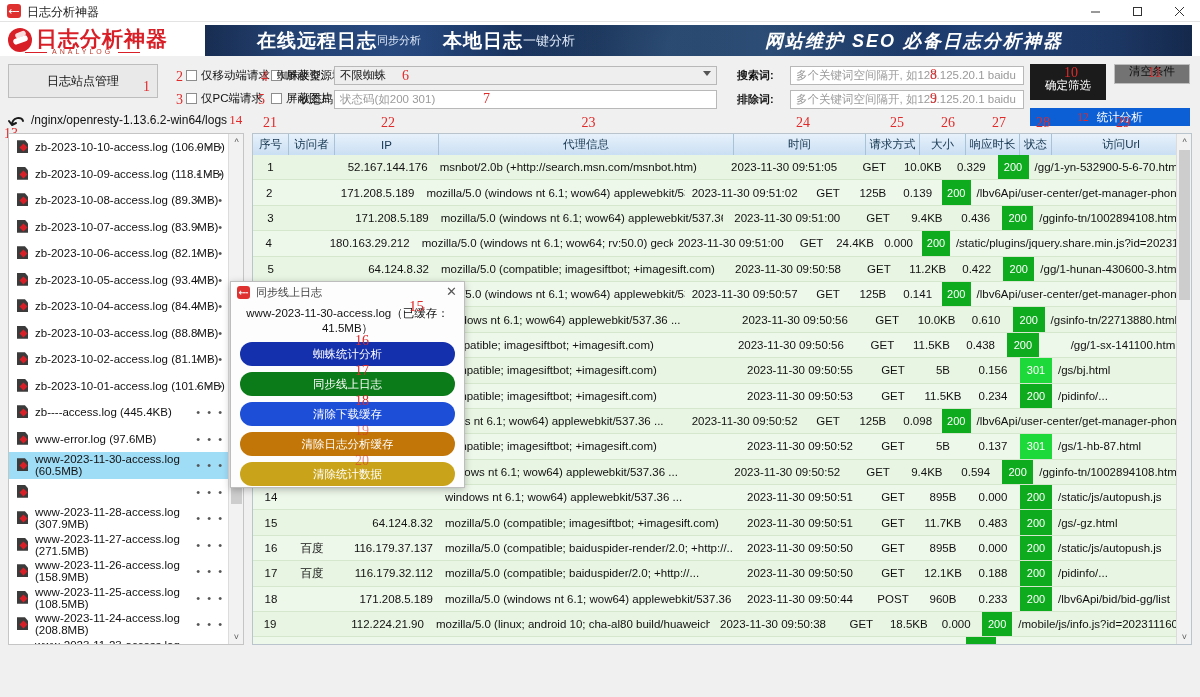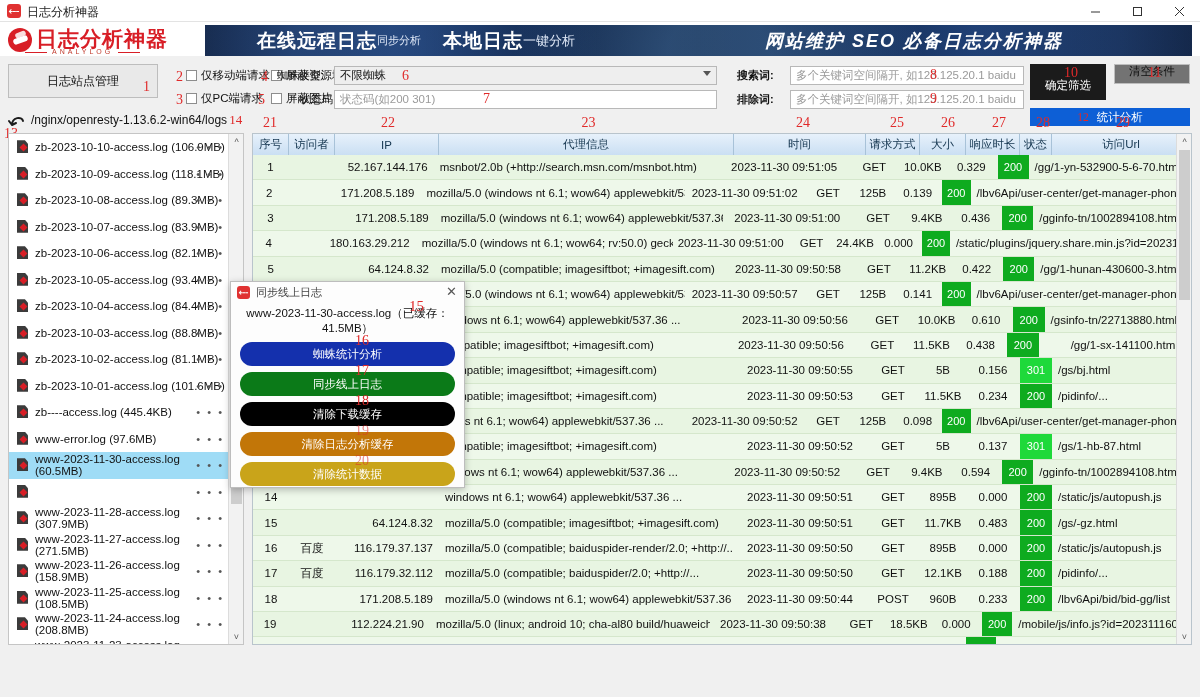--- a/index.html
+++ b/index.html
@@ -711,21 +711,21 @@
       <span class="dlg-x">✕</span>
     </div>
     <div class="dlg-file">www-2023-11-30-access.log（已缓存：41.5MB）</div>
     <div id="dialog-buttons">
         <div class="dlg-btn" style="background: rgb(20, 48, 173);">
           <span>蜘蛛统计分析</span>
         </div>
         <div class="dlg-btn" style="background: rgb(11, 122, 24);">
           <span>同步线上日志</span>
         </div>
-        <div class="dlg-btn" style="background: #000000;">
+        <div class="dlg-btn" style="background: #1d4ed8;">
           <span>清除下载缓存</span>
         </div>
         <div class="dlg-btn" style="background: rgb(194, 118, 8);">
           <span>清除日志分析缓存</span>
         </div>
         <div class="dlg-btn" style="background: rgb(201, 164, 26);">
           <span>清除统计数据</span>
         </div>
       </div>
   </div>

